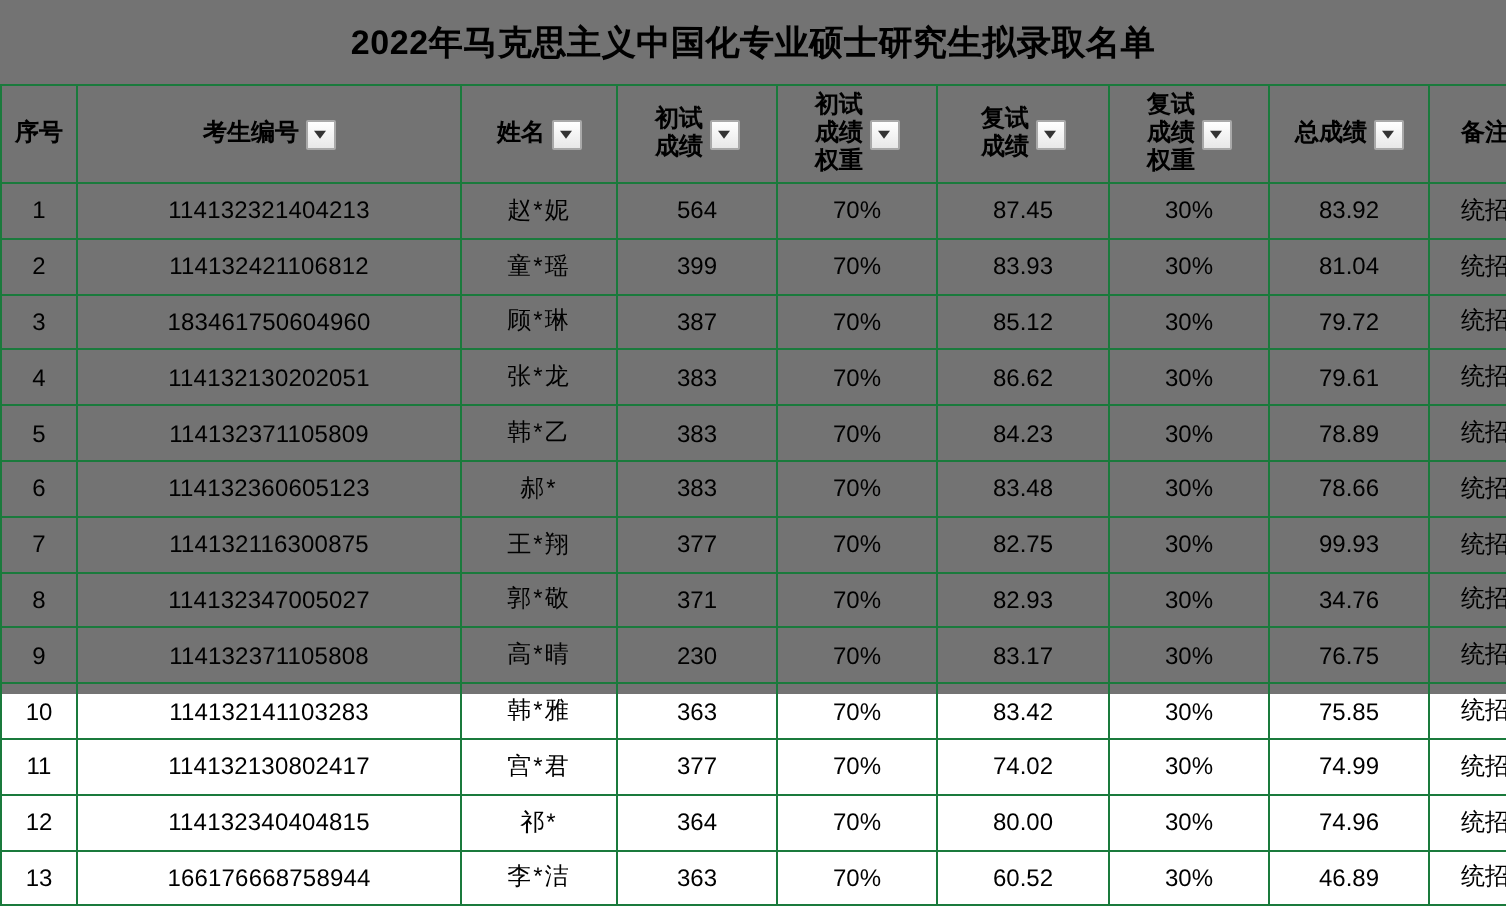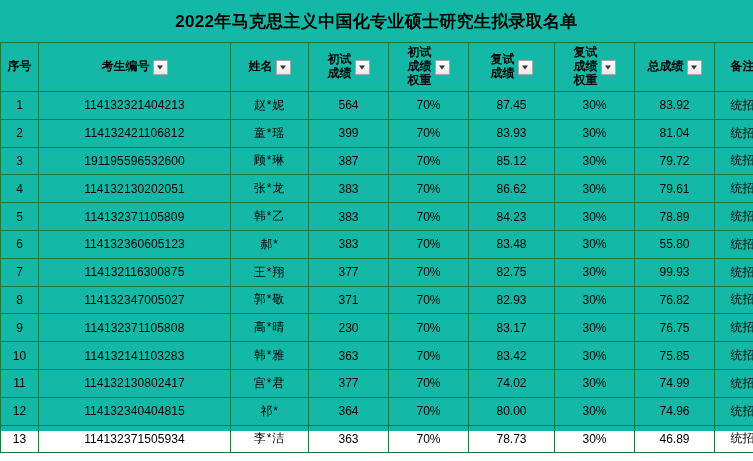--- a/index.html
+++ b/index.html
@@ -9,23 +9,23 @@
   }
   body {
     width: 753px;
     height: 461px;
     font-family: "Liberation Sans", "DejaVu Sans", sans-serif;
     color: #000000;
     overflow: hidden;
   }
   .page {
     width: 753px;
-    height: 431px;
+    height: 347px;
     position: relative;
-    background: #14b8a6;
+    background: #737373;
     box-sizing: border-box;
   }
   .doc-title {
     text-align: center;
     font-size: 17px;
     font-weight: bold;
     letter-spacing: 0.3px;
     padding-top: 10px;
     padding-bottom: 9px;
     color: #000000;
@@ -202,21 +202,21 @@
           <td class="name-cell">童*瑶</td>
           <td>399</td>
           <td>70%</td>
           <td>83.93</td>
           <td>30%</td>
           <td>81.04</td>
           <td>统招</td>
         </tr>
         <tr>
           <td>3</td>
-          <td class="id-cell">191195596532600</td>
+          <td class="id-cell">183461750604960</td>
           <td class="name-cell">顾*琳</td>
           <td>387</td>
           <td>70%</td>
           <td>85.12</td>
           <td>30%</td>
           <td>79.72</td>
           <td>统招</td>
         </tr>
         <tr>
           <td>4</td>
@@ -241,21 +241,21 @@
           <td>统招</td>
         </tr>
         <tr>
           <td>6</td>
           <td class="id-cell">114132360605123</td>
           <td class="name-cell">郝*</td>
           <td>383</td>
           <td>70%</td>
           <td>83.48</td>
           <td>30%</td>
-          <td>55.80</td>
+          <td>78.66</td>
           <td>统招</td>
         </tr>
         <tr>
           <td>7</td>
           <td class="id-cell">114132116300875</td>
           <td class="name-cell">王*翔</td>
           <td>377</td>
           <td>70%</td>
           <td>82.75</td>
           <td>30%</td>
@@ -263,21 +263,21 @@
           <td>统招</td>
         </tr>
         <tr>
           <td>8</td>
           <td class="id-cell">114132347005027</td>
           <td class="name-cell">郭*敬</td>
           <td>371</td>
           <td>70%</td>
           <td>82.93</td>
           <td>30%</td>
-          <td>76.82</td>
+          <td>34.76</td>
           <td>统招</td>
         </tr>
         <tr>
           <td>9</td>
           <td class="id-cell">114132371105808</td>
           <td class="name-cell">高*晴</td>
           <td>230</td>
           <td>70%</td>
           <td>83.17</td>
           <td>30%</td>
@@ -312,25 +312,25 @@
           <td class="name-cell">祁*</td>
           <td>364</td>
           <td>70%</td>
           <td>80.00</td>
           <td>30%</td>
           <td>74.96</td>
           <td>统招</td>
         </tr>
         <tr>
           <td>13</td>
-          <td class="id-cell">114132371505934</td>
+          <td class="id-cell">166176668758944</td>
           <td class="name-cell">李*洁</td>
           <td>363</td>
           <td>70%</td>
-          <td>78.73</td>
+          <td>60.52</td>
           <td>30%</td>
           <td>46.89</td>
           <td>统招</td>
         </tr>
       </tbody>
   </table>
 
 </div>
 
 </body></html>

